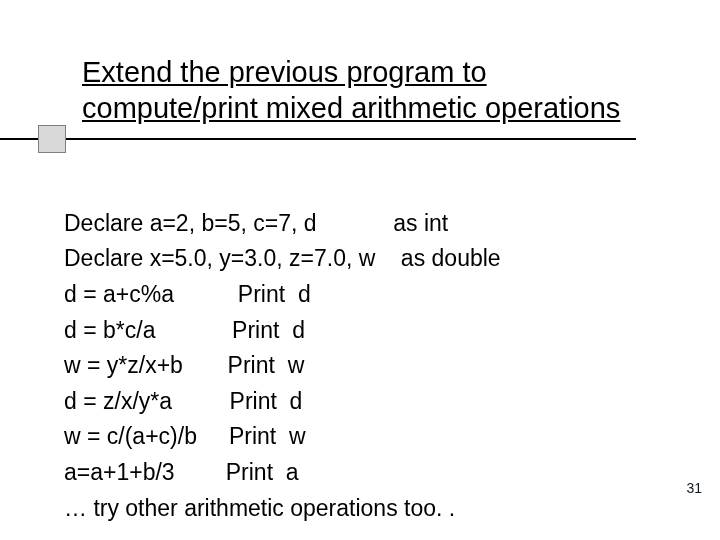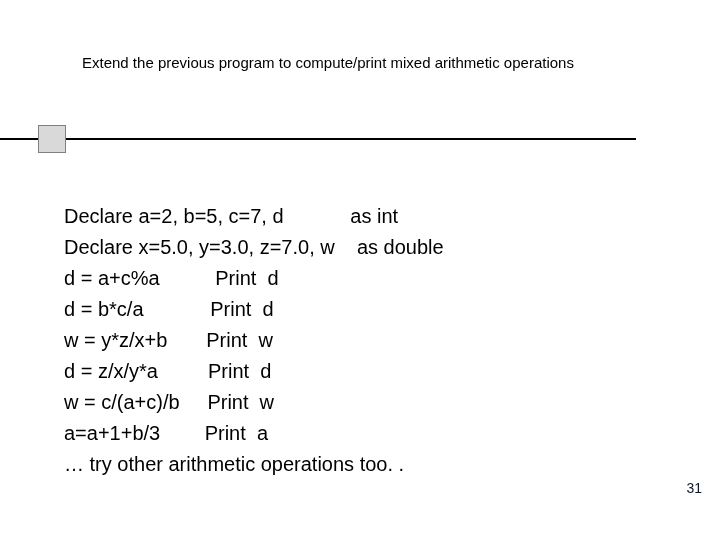--- a/index.html
+++ b/index.html
@@ -17,23 +17,24 @@
     height: 540px;
     position: relative;
   }
   .title-block {
     position: absolute;
     left: 82px;
     top: 54px;
     width: 560px;
   }
   .title-text {
-    font-size: 15px;
+    font-size: 29px;
     line-height: 1.25;
     color: #000;
+    text-decoration: underline;
   }
   .title-underline {
     position: absolute;
     left: 0;
     top: 138px;
     height: 2px;
     width: 636px;
     background: #000;
   }
   .accent-square {
@@ -43,21 +44,21 @@
     width: 28px;
     height: 28px;
     background: #d9d9d9;
     border: 1px solid #808080;
     box-sizing: border-box;
   }
   .content {
     position: absolute;
     left: 64px;
     top: 170px;
-    font-size: 20px;
+    font-size: 23px;
     line-height: 1.55;
     color: #000;
     white-space: pre;
   }
   .page-num {
     position: absolute;
     right: 18px;
     bottom: 44px;
     font-size: 14px;
     color: #0f172a;

